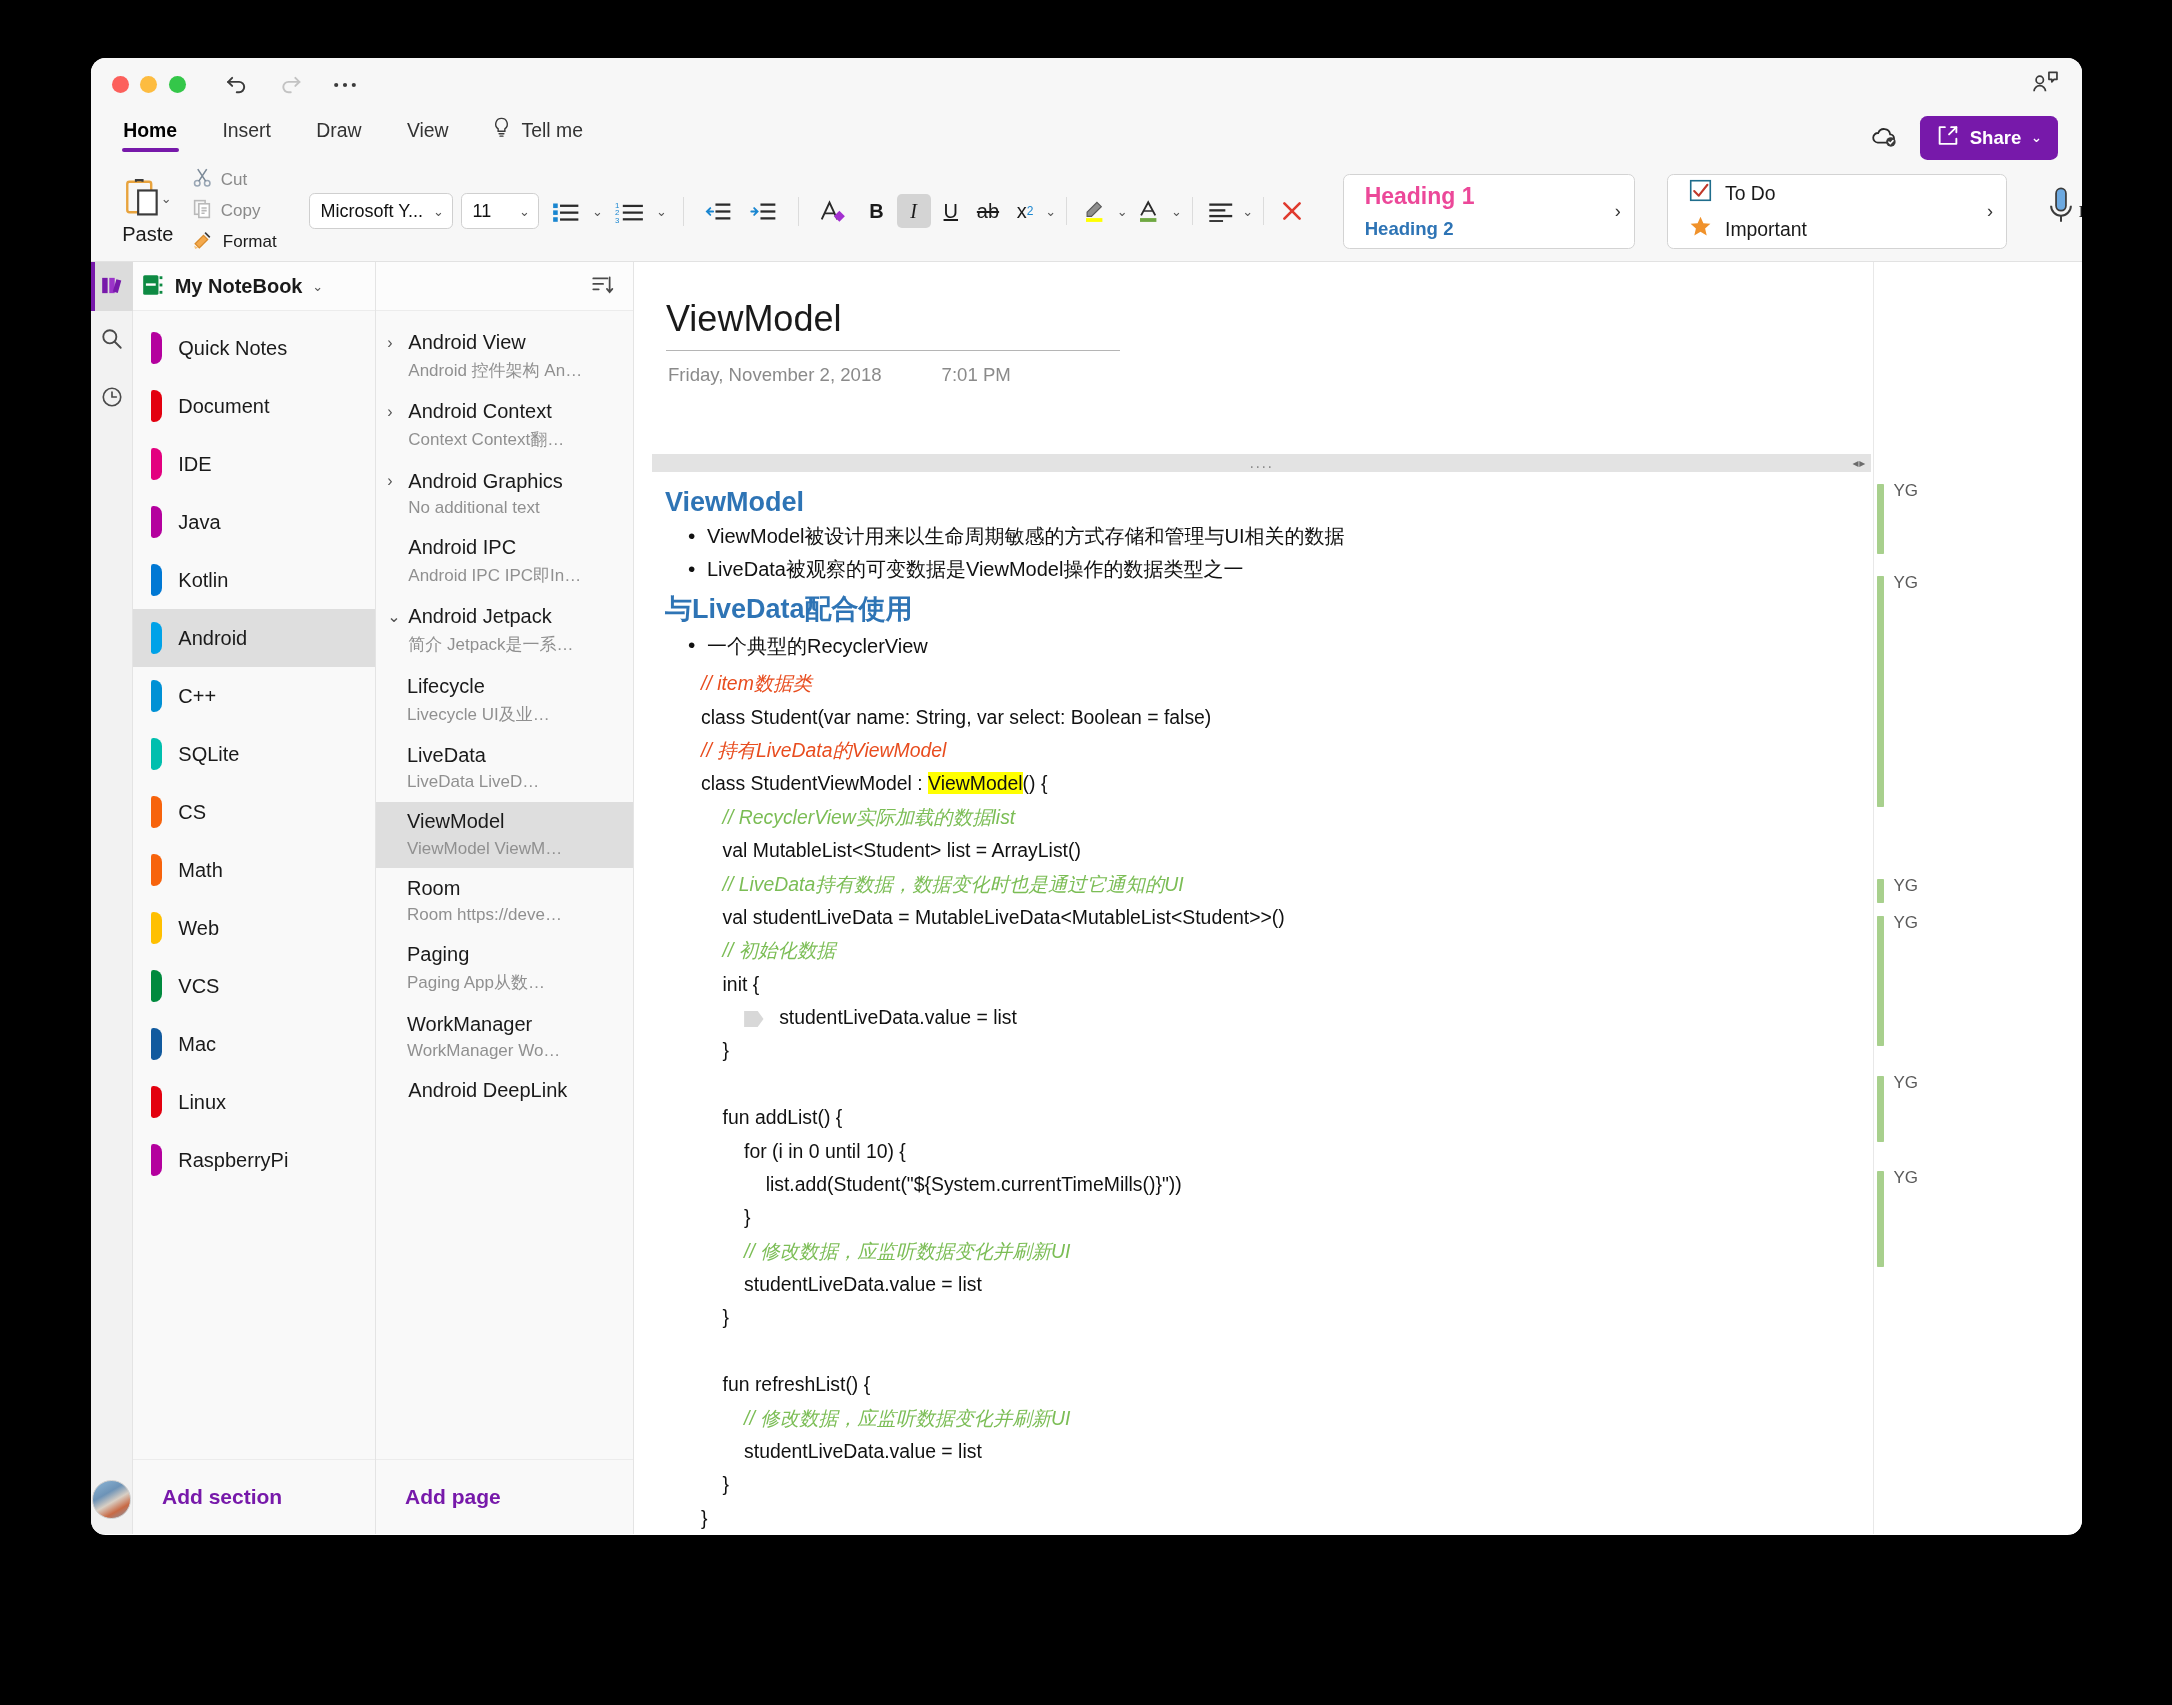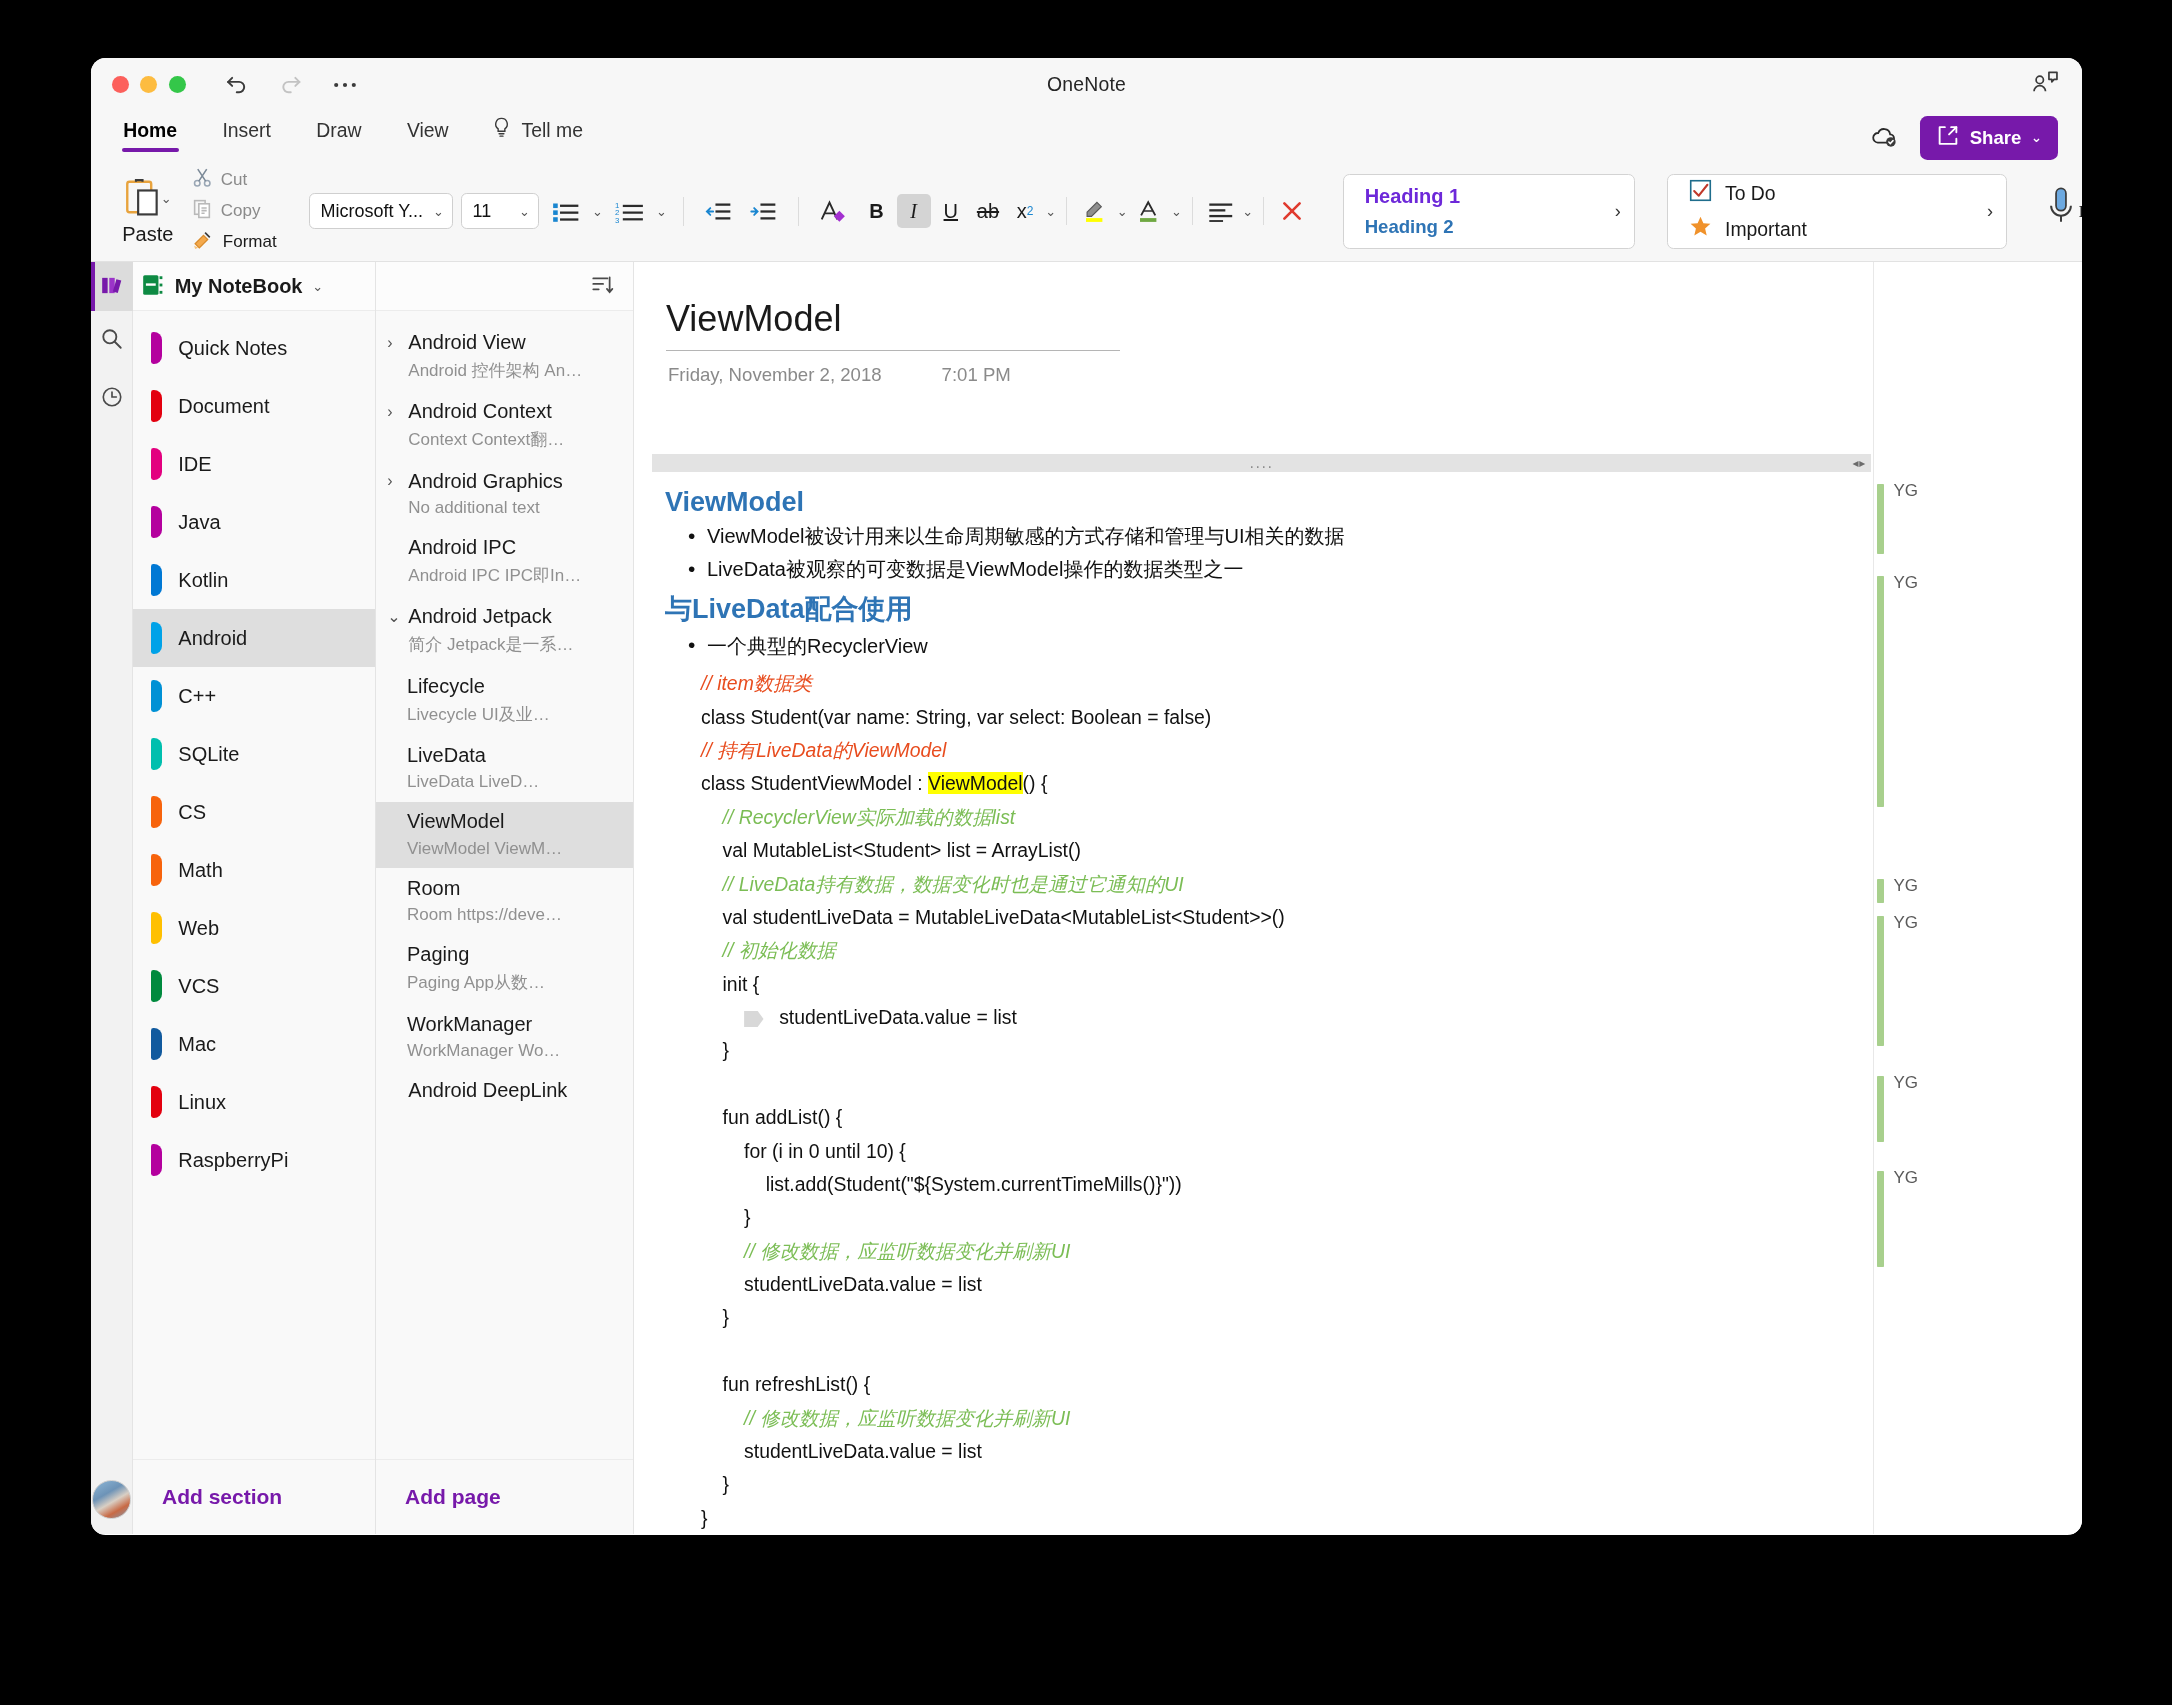--- a/index.html
+++ b/index.html
@@ -109,21 +109,21 @@
 
   .stylebox {
     background: #fff; border: 0.8px solid #d3d3d3; border-radius: 6.5px;
     width: 292px; height: 75px;
     display: flex; align-items: center; justify-content: space-between;
     padding: 0 13px 0 21px;
     align-self: center;
   }
   .stylebox.tags { width: 340px; }
   .stylelist { display: flex; flex-direction: column; gap: 8px; }
-  .sl1 { font-size: 20px; color: #6d28d9; font-weight: bold; }
+  .sl1 { font-size: 23px; color: #ec4899; font-weight: bold; }
   .sl2 { font-size: 18.6px; color: #2e74b5; font-weight: bold; }
   .tagrow { display: flex; align-items: center; gap: 13px; font-size: 19.4px; color: #1a1a1a; }
   .chevr { font-size: 18px; color: #333; }
 
   .dictate-col { display: flex; align-items: center; justify-content: center; width: 89px; font-family: Liberation Serif, serif; }
   .dictate-col .lbl { font-size: 16px; color: #1a1a1a; margin-top: 1.6px; }
 
   
   .body { display: flex; height: 1272px; }
 
@@ -239,21 +239,20 @@
         </svg>
       </div>
       <div class="tb-icon">
         <svg width="24" height="8" viewBox="0 0 30 10">
             <circle cx="4" cy="5" r="2.6" fill="#3b3b3b"></circle>
             <circle cx="15" cy="5" r="2.6" fill="#3b3b3b"></circle>
             <circle cx="26" cy="5" r="2.6" fill="#3b3b3b"></circle>
           </svg>
       </div>
     </div>
-    <div class="win-title">OneNote</div>
     <div class="people-icon">
       <svg width="31" height="27.5" viewBox="0 0 26 24" fill="none" stroke="#3b3b3b" stroke-width="1.5">
         <circle cx="8" cy="9.5" r="3.2"></circle>
           <path d="M3 19.5a5 5 0 0 1 10 0"></path>
         <path d="M16 3h7v6h-2.5l-2 2.2V9H16z" stroke-linejoin="round"></path>
       </svg>
     </div>
   </div>
 
   <div class="tabstrip">

